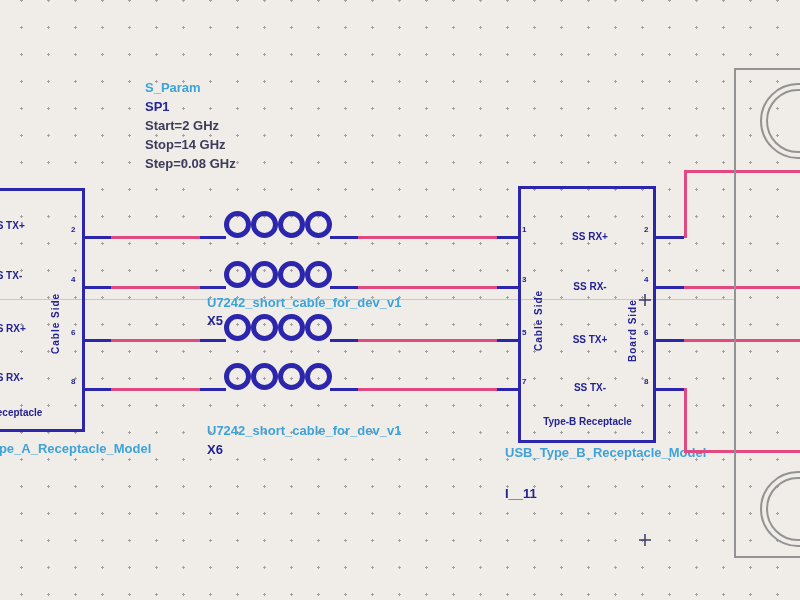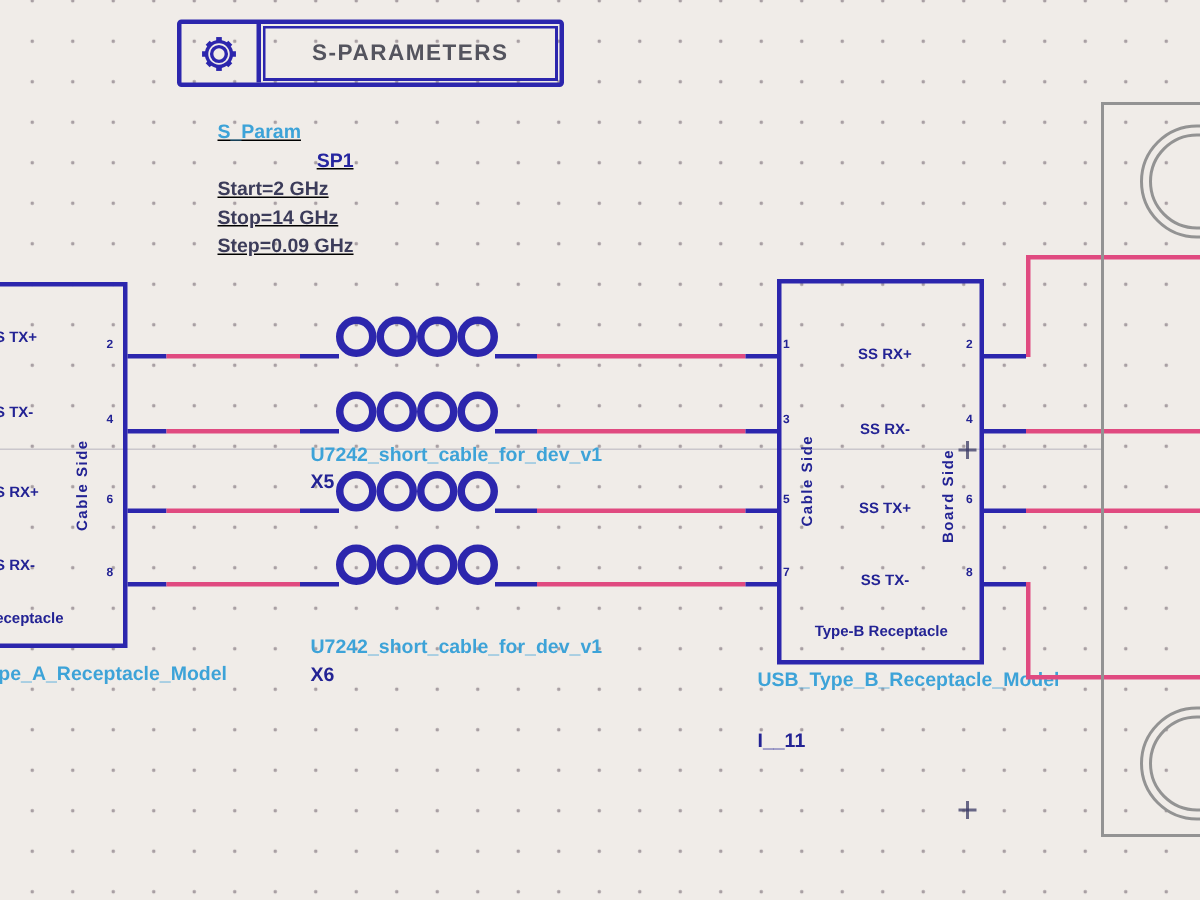--- a/index.html
+++ b/index.html
@@ -3,21 +3,21 @@
 <meta charset="utf-8">
 <style>
   html,body{margin:0;padding:0;}
   #canvas{
     position:relative; width:800px; height:600px; overflow:hidden;
     background-color:#f0ece8;
     background-image:radial-gradient(circle, #a89fa3 1px, rgba(0,0,0,0) 1.4px);
     background-size:27px 27px; background-position:8px 14px;
     font-family:"Liberation Sans", sans-serif;
   }
-  .abs{position:absolute;text-decoration:underline;}
+  .abs{position:absolute;}
   .seg{position:absolute;}
   .hseg{height:3px;}
   .vseg{width:3px;}
   .pink{background:#e04a80;}
   .navy{background:#2c26ad;}
   .compbox{position:absolute; border:3px solid #2c26ad; box-sizing:border-box; background:transparent;}
   .pinlabel{position:absolute; font-size:10px; font-weight:bold; color:#232394; white-space:nowrap;}
   .pinnum{position:absolute; font-size:8px; font-weight:bold; color:#232394;}
   .vtext{position:absolute; writing-mode:vertical-rl; transform:rotate(180deg);
          font-size:10px; font-weight:bold; color:#232394; letter-spacing:1px; white-space:nowrap;}
@@ -44,43 +44,27 @@
 <body>
 
 <div id="canvas">
 
   <div class="faintline" style="left:0;top:299px;width:734px;height:1px;"></div>
   <div class="cross" style="left:639px;top:299px;width:12px;height:2px;"></div>
   <div class="cross" style="left:644px;top:294px;width:2px;height:12px;"></div>
   <div class="cross" style="left:639px;top:539px;width:12px;height:2px;"></div>
   <div class="cross" style="left:644px;top:534px;width:2px;height:12px;"></div>
 
-  <div id="spblock">
-    <div id="spicon">
-      <svg width="32" height="32" viewBox="0 0 34 34">
-        <g stroke="#2c26ad" stroke-width="4">
-          <line x1="17" y1="5" x2="17" y2="29"></line>
-          <line x1="5" y1="17" x2="29" y2="17"></line>
-          <line x1="9" y1="9" x2="25" y2="25"></line>
-          <line x1="9" y1="25" x2="25" y2="9"></line>
-        </g>
-        <circle cx="17" cy="17" r="10" fill="#2c26ad"></circle>
-        <circle cx="17" cy="17" r="4" fill="#f0ece8"></circle>
-        <circle cx="17" cy="17" r="7" fill="none" stroke="#f0ece8" stroke-width="1.2"></circle>
-      </svg>
-    </div>
-    <div id="sptitle">S-PARAMETERS</div>
-  </div>
 
   <div class="abs" style="left:145px;top:78px;">
     <div class="simline" style="color:#3da3d8;">S_Param</div>
-    <div class="simline" style="color:#2626a0;text-align:right;">SP1</div>
+    <div class="simline" style="color:#2626a0;">SP1</div>
     <div class="simline">Start=2 GHz</div>
     <div class="simline">Stop=14 GHz</div>
-    <div class="simline">Step=0.09 GHz</div>
+    <div class="simline">Step=0.08 GHz</div>
   </div>
 
   <div class="compbox" style="left:-60px;top:188px;width:145px;height:244px;"></div>
 
   <div class="pinlabel" style="left:-10px;top:220px;">SS TX+</div>
   <div class="pinlabel" style="left:-10px;top:270px;">SS TX-</div>
   <div class="pinlabel" style="left:-10px;top:323px;">SS RX+</div>
   <div class="pinlabel" style="left:-10px;top:372px;">SS RX-</div>
 
   <div class="pinnum" style="left:71px;top:225px;">2</div>

